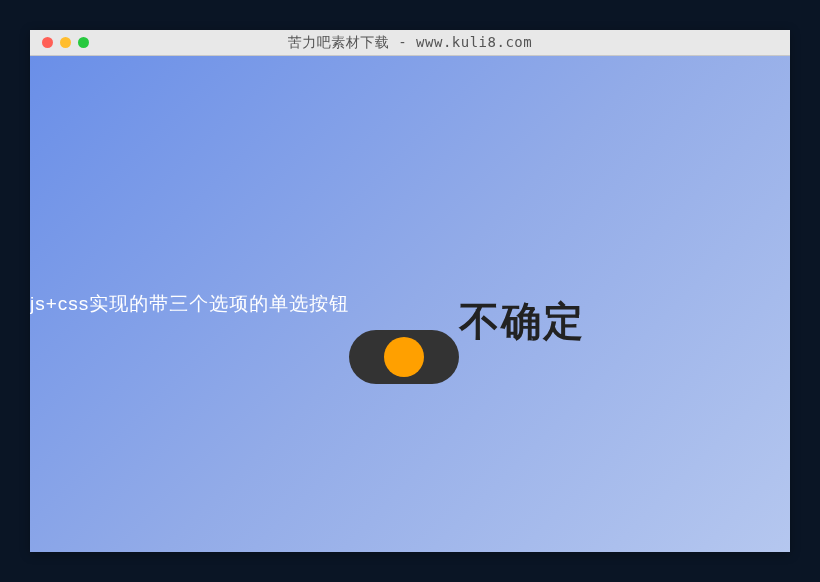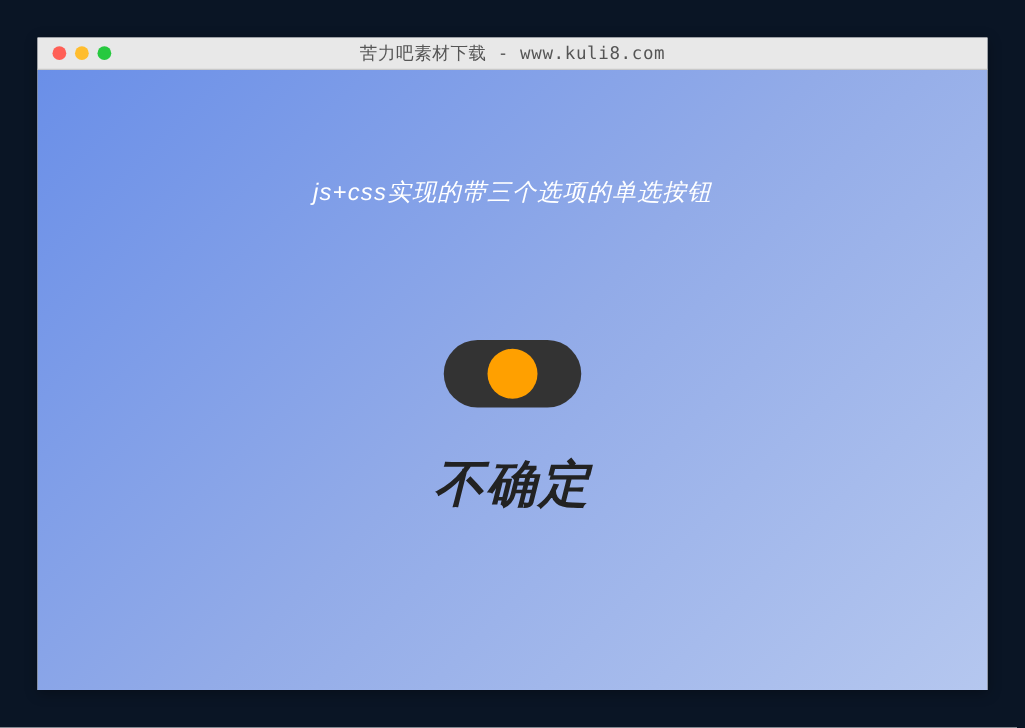--- a/index.html
+++ b/index.html
@@ -52,24 +52,21 @@
       text-align: center;
       font-size: 14px;
       color: #555;
       font-family: "SimSun", monospace;
       letter-spacing: 0.5px;
     }
     .content {
       height: calc(100% - 26px);
       background: linear-gradient(135deg, #6a8fe8 0%, #92abe8 50%, #b5c7ef 100%);
       display: flex;
-      flex-direction: column;
       align-items: center;
-      padding-top: 85px;
-      font-style: italic;
     }
     .heading {
       color: #fff;
       font-size: 19px;
       font-weight: normal;
       letter-spacing: 1px;
     }
     .toggle-wrap {
       margin-top: 105px;
     }

